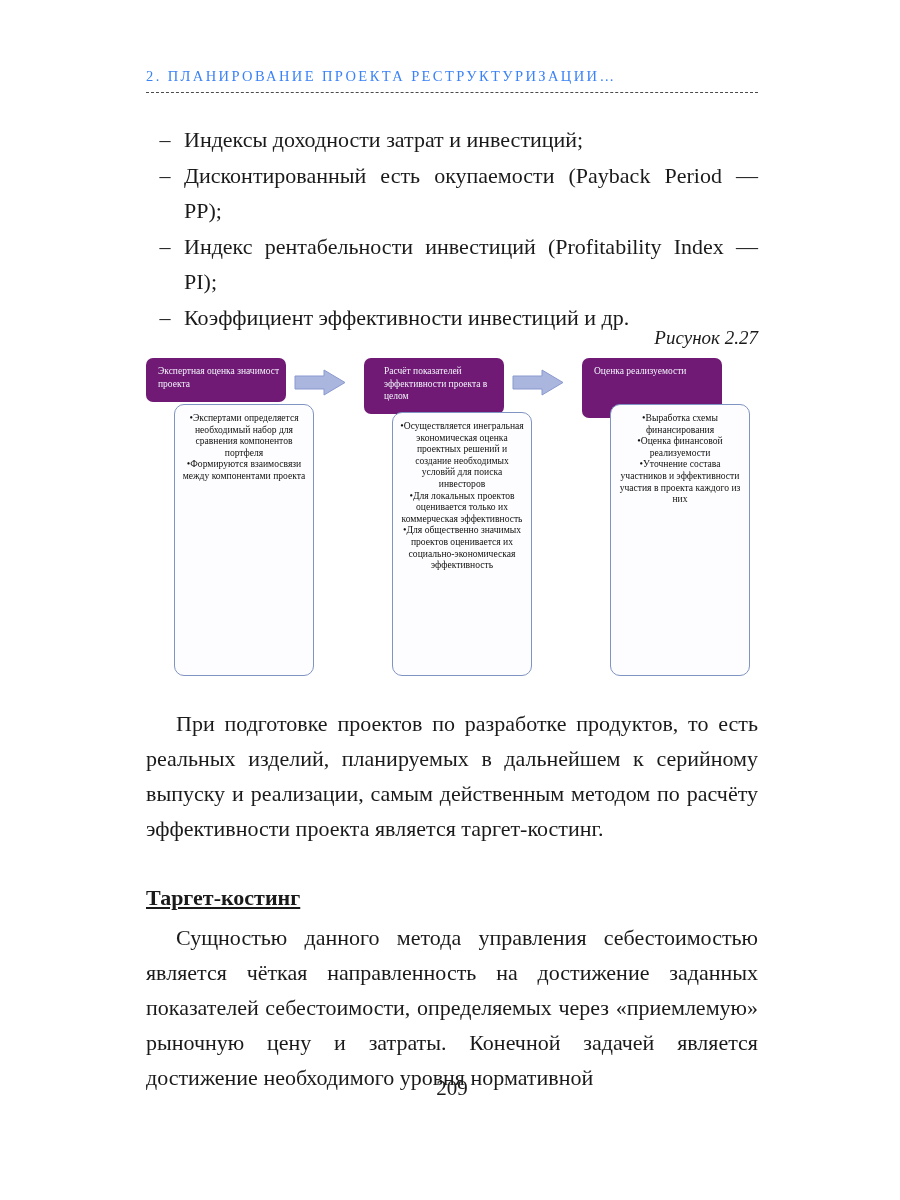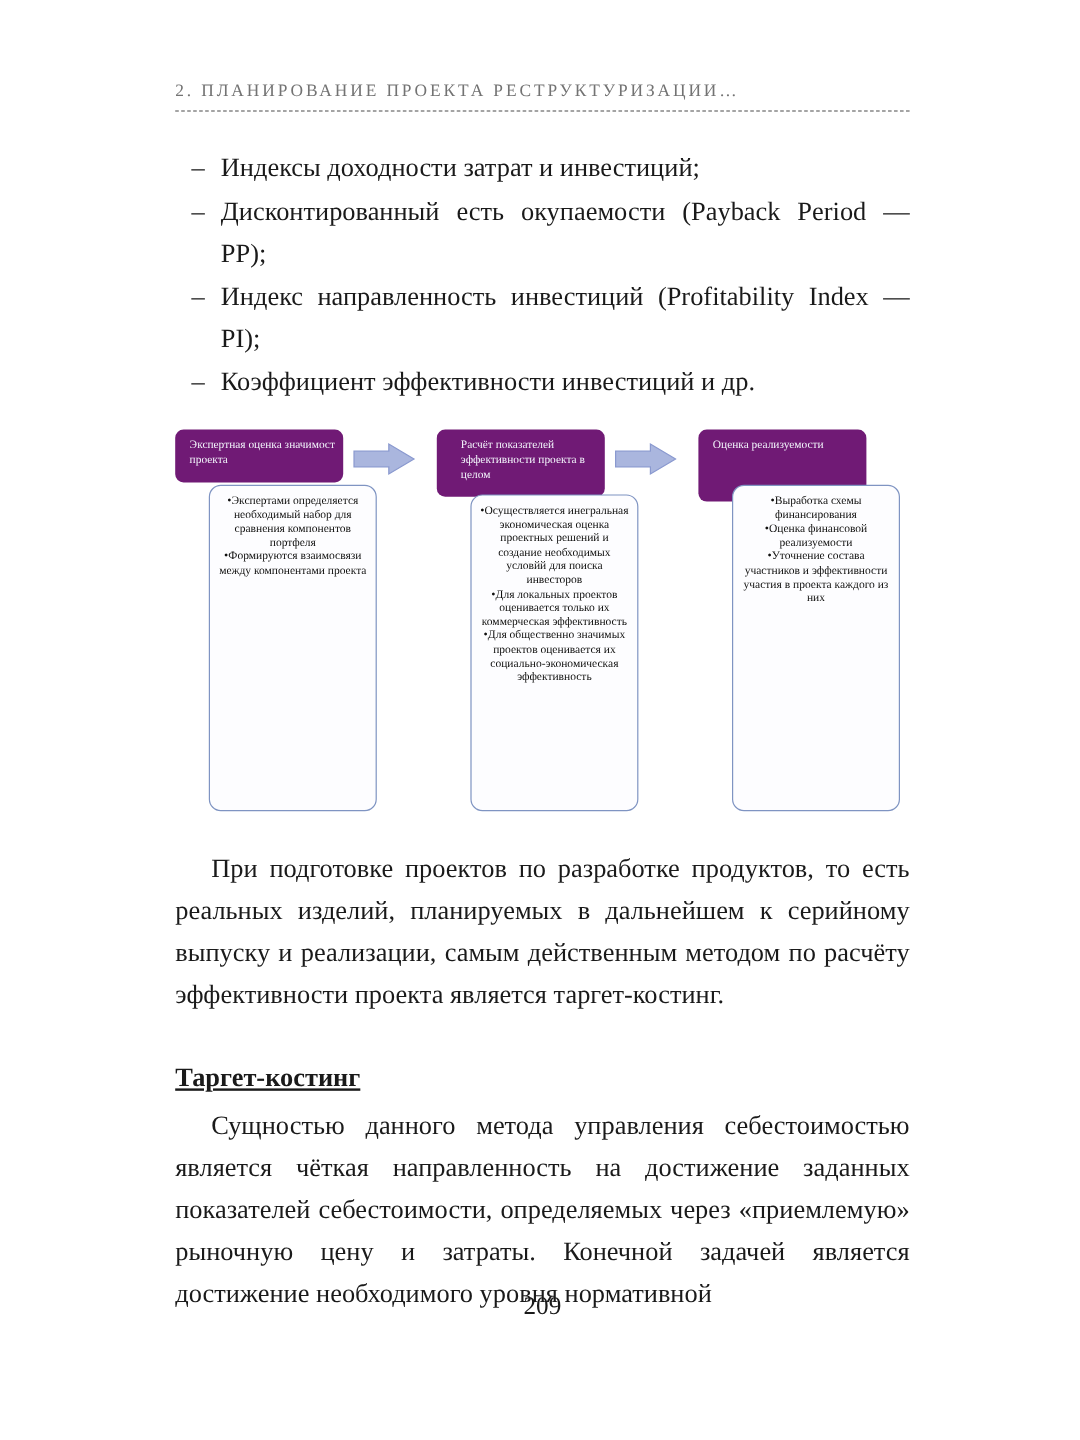--- a/index.html
+++ b/index.html
@@ -27,21 +27,21 @@
   .running-head {
     position: absolute;
     left: 146px;
     top: 68px;
     width: 612px;
   }
   .running-head-text {
     font-family: "Liberation Serif", "DejaVu Serif", serif;
     font-size: 14.5px;
     letter-spacing: 2.4px;
-    color: #737373;
+    color: #3b82f6;
     white-space: nowrap;
   }
   .running-head-rule {
     margin-top: 7px;
     width: 612px;
     height: 0;
     border-top: 1.6px dashed #4b4b4b;
   }
 
   
@@ -213,28 +213,29 @@
     <div class="dash-item">
       <span class="dash-mark">–</span>
       <span class="dash-body no-justify">Индексы доходности затрат и инвестиций;</span>
     </div>
     <div class="dash-item">
       <span class="dash-mark">–</span>
       <span class="dash-body">Дисконтированный есть окупаемости (Payback Period — PP);</span>
     </div>
     <div class="dash-item">
       <span class="dash-mark">–</span>
-      <span class="dash-body">Индекс направленность инвестиций (Profitability Index — PI);</span>
+      <span class="dash-body">Индекс рентабельности инвестиций (Profitability Index — PI);</span>
     </div>
     <div class="dash-item">
       <span class="dash-mark">–</span>
       <span class="dash-body no-justify">Коэффициент эффективности инвестиций и др.</span>
     </div>
   </div>
 
+  <div class="fig-caption">Рисунок 2.27</div>
 
   <div class="diagram">
 
     <div class="stage stage-1">
       <div class="stage-header">Экспертная оценка значимост проекта</div>
       <div class="stage-body">
         <div class="bullet-line"><span class="bul">•</span><span>Экспертами определяется необходимый набор для сравнения компонентов портфеля</span></div>
         <div class="bullet-line"><span class="bul">•</span><span>Формируются взаимосвязи между компонентами проекта</span></div>
       </div>
     </div>

